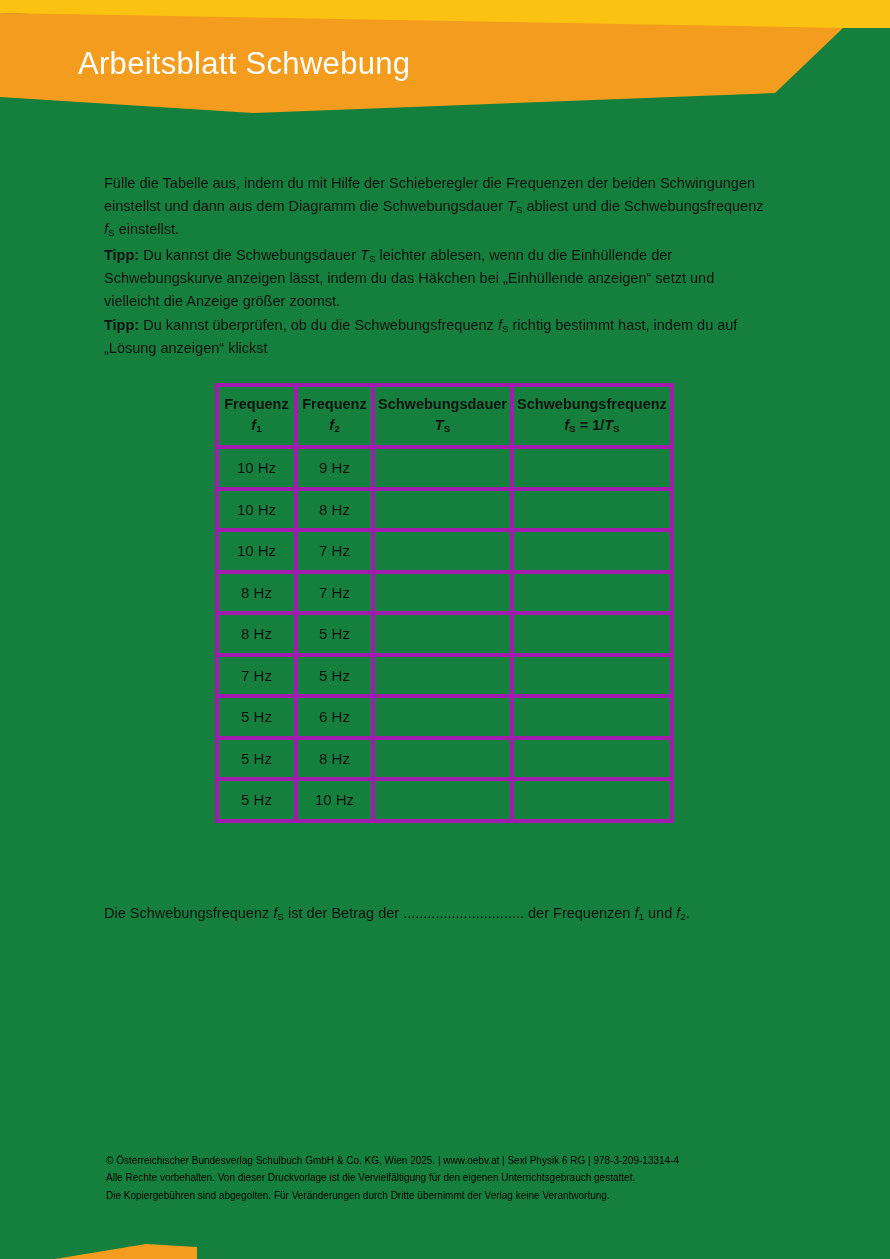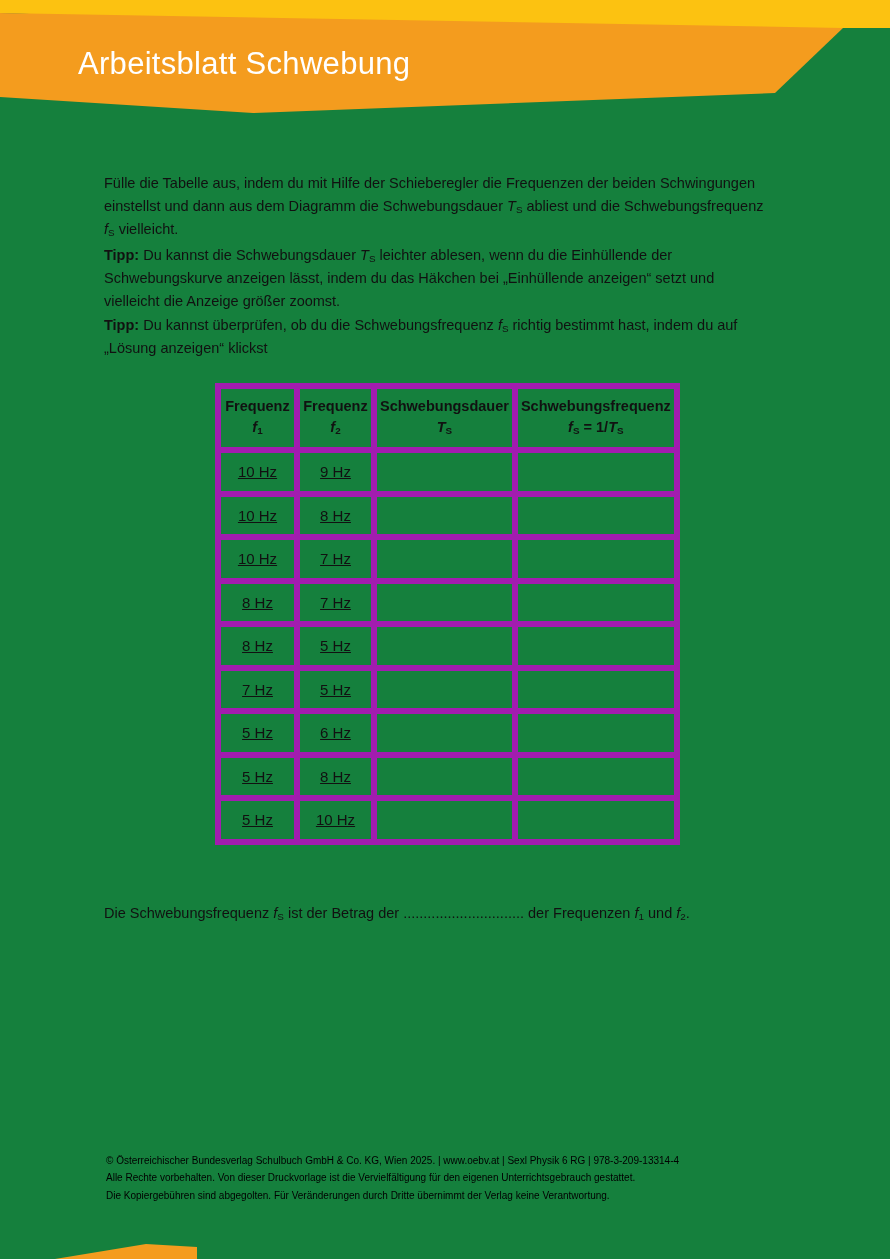--- a/index.html
+++ b/index.html
@@ -39,29 +39,29 @@
   #tip2{top:314px;}
   #question{top:829px;}
   #fill{top:902px;}
   
   table.freq{
     position:absolute;left:215px;top:383px;
     border-collapse:collapse;table-layout:fixed;
     font-size:15px;
   }
   table.freq th,table.freq td{
-    border:6px solid #a21caf;
+    border:4px solid #a21caf;
     text-align:center;vertical-align:middle;
     padding:0;
   }
   table.freq th{
     height:58px;font-size:14.5px;font-weight:bold;padding:0 3px;
   }
   table.freq th .h-line{line-height:21px;}
-  table.freq td{height:37.5px;text-decoration:underline;}
+  table.freq td{height:37.5px;}
   col.c1{width:79px;}col.c2{width:77px;}col.c3{width:139px;}col.c4{width:158px;}
   
   .footer-text{
     position:absolute;left:106px;top:1152px;width:720px;
     font-size:10px;line-height:17.4px;color:#000;
   }
   .footer-text .tline{height:17.4px;}
   .next-page-corner{
     position:absolute;left:0;top:1242px;width:198px;height:17px;
     clip-path:polygon(55px 17px,146px 2px,197px 5px,197px 17px);
@@ -72,21 +72,21 @@
 
 <div class="page">
 
   <div class="banner-yellow" style="background: rgb(252, 194, 17);"></div>
   <div class="banner-orange" style="background: rgb(244, 156, 30);"></div>
   <div class="page-title">Arbeitsblatt Schwebung</div>
 
   <div class="textblock" id="intro">
       <div class="tline"><span>Fülle die Tabelle aus, indem du mit Hilfe der Schieberegler die Frequenzen der beiden Schwingungen</span></div>
       <div class="tline"><span>einstellst und dann aus dem Diagramm die Schwebungsdauer </span><span class="i">T</span><span class="sub">S</span><span> abliest und die Schwebungsfrequenz</span></div>
-      <div class="tline"><span class="i">f</span><span class="sub">S</span><span> vielleicht.</span></div>
+      <div class="tline"><span class="i">f</span><span class="sub">S</span><span> einstellst.</span></div>
     </div>
 
   <div class="textblock" id="tip1">
       <div class="tline"><span class="b">Tipp:</span><span> Du kannst die Schwebungsdauer </span><span class="i">T</span><span class="sub">S</span><span> leichter ablesen, wenn du die Einhüllende der</span></div>
       <div class="tline"><span>Schwebungskurve anzeigen lässt, indem du das Häkchen bei „Einhüllende anzeigen“ setzt und</span></div>
       <div class="tline"><span>vielleicht die Anzeige größer zoomst.</span></div>
     </div>
   <div class="textblock" id="tip2">
       <div class="tline"><span class="b">Tipp:</span><span> Du kannst überprüfen, ob du die Schwebungsfrequenz </span><span class="i">f</span><span class="sub">S</span><span> richtig bestimmt hast, indem du auf</span></div>
       <div class="tline"><span>„Lösung anzeigen“ klickst</span></div>

